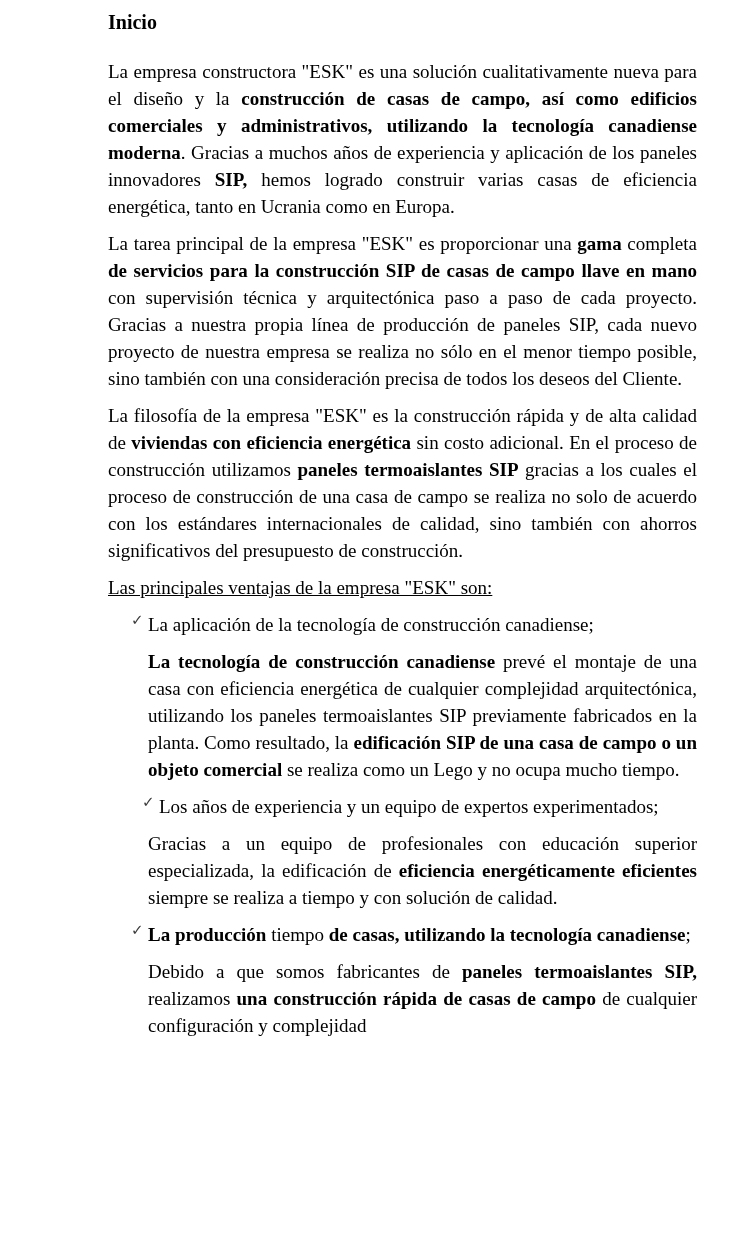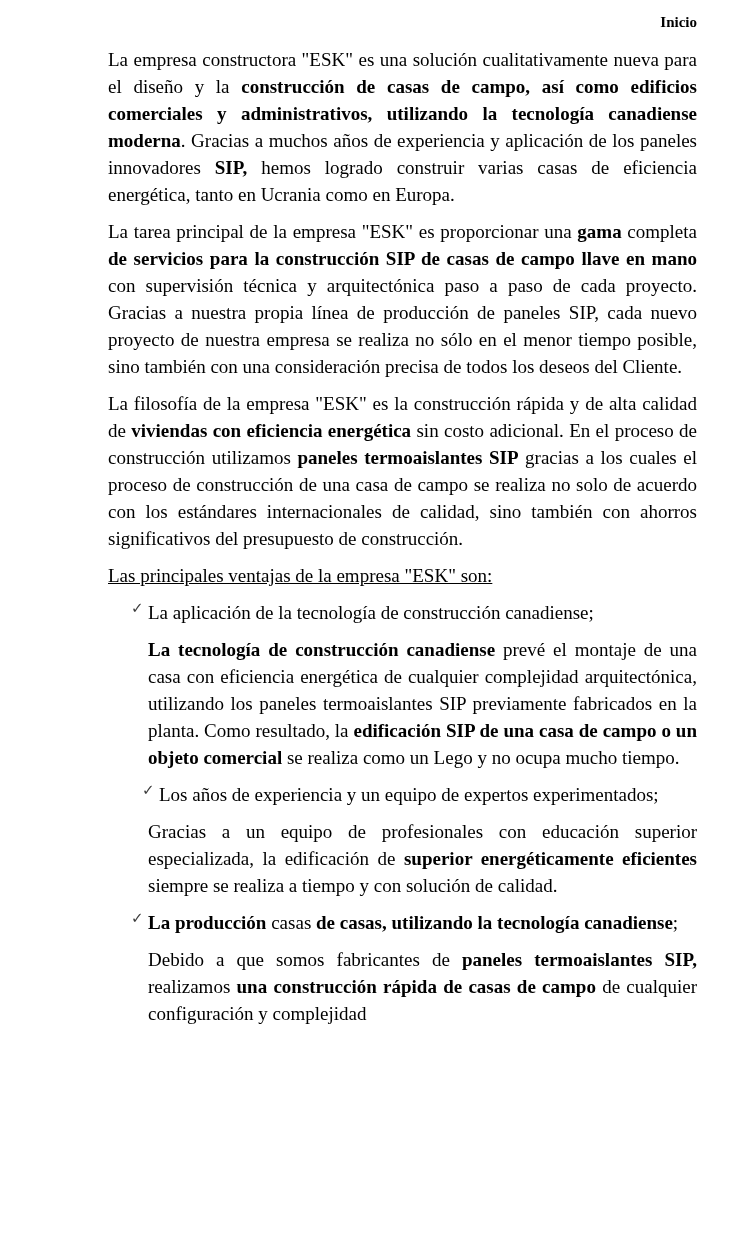--- a/index.html
+++ b/index.html
@@ -14,24 +14,24 @@
     box-sizing: border-box;
     padding: 8px 53px 0 108px;
     overflow: hidden;
     background: #ffffff;
     color: #000000;
     font-family: "Liberation Serif", "DejaVu Serif", serif;
     font-size: 19px;
     line-height: 27px;
   }
   .title {
-    font-size: 15px;
+    font-size: 20px;
     font-weight: bold;
-    text-align: right;
-    margin: 0 0 10px 0;
+    text-align: left;
+    margin: 0 0 22px 0;
     line-height: 28px;
   }
   .para {
     margin: 10px 0;
     text-align: justify;
   }
   .heading {
     margin: 4px 0;
     text-align: left;
   }
@@ -81,21 +81,21 @@
   <div class="list-item">
     <span class="check">✓</span><span><span class="">La aplicación de la tecnología de construcción canadiense;</span></span>
   </div>
 
   <p class="sub-para"><span class="bold">La tecnología de construcción canadiense</span><span class=""> prevé el montaje de una casa con eficiencia energética de cualquier complejidad arquitectónica, utilizando los paneles termoaislantes SIP previamente fabricados en la planta. Como resultado, la </span><span class="bold">edificación SIP de una casa de campo o un objeto comercial</span><span class=""> se realiza como un Lego y no ocupa mucho tiempo.</span></p>
 
   <div class="list-item extra-indent">
     <span class="check">✓</span><span><span class="">Los años de experiencia y un equipo de expertos experimentados;</span></span>
   </div>
 
-  <p class="sub-para"><span class="">Gracias a un equipo de profesionales con educación superior especializada, la edificación de </span><span class="bold">superior energéticamente eficientes</span><span class=""> siempre se realiza a tiempo y con solución de calidad.</span></p>
+  <p class="sub-para"><span class="">Gracias a un equipo de profesionales con educación superior especializada, la edificación de </span><span class="bold">eficiencia energéticamente eficientes</span><span class=""> siempre se realiza a tiempo y con solución de calidad.</span></p>
 
   <div class="list-item">
-    <span class="check">✓</span><span><span class="bold">La producción</span><span class=""> casas </span><span class="bold">de casas, utilizando la tecnología canadiense</span><span class="">;</span></span>
+    <span class="check">✓</span><span><span class="bold">La producción</span><span class=""> tiempo </span><span class="bold">de casas, utilizando la tecnología canadiense</span><span class="">;</span></span>
   </div>
 
   <p class="sub-para"><span class="">Debido a que somos fabricantes de </span><span class="bold">paneles termoaislantes SIP,</span><span class=""> realizamos </span><span class="bold">una construcción rápida de casas de campo</span><span class=""> de cualquier configuración y complejidad</span></p>
 
 </div>
 
 </body></html>

